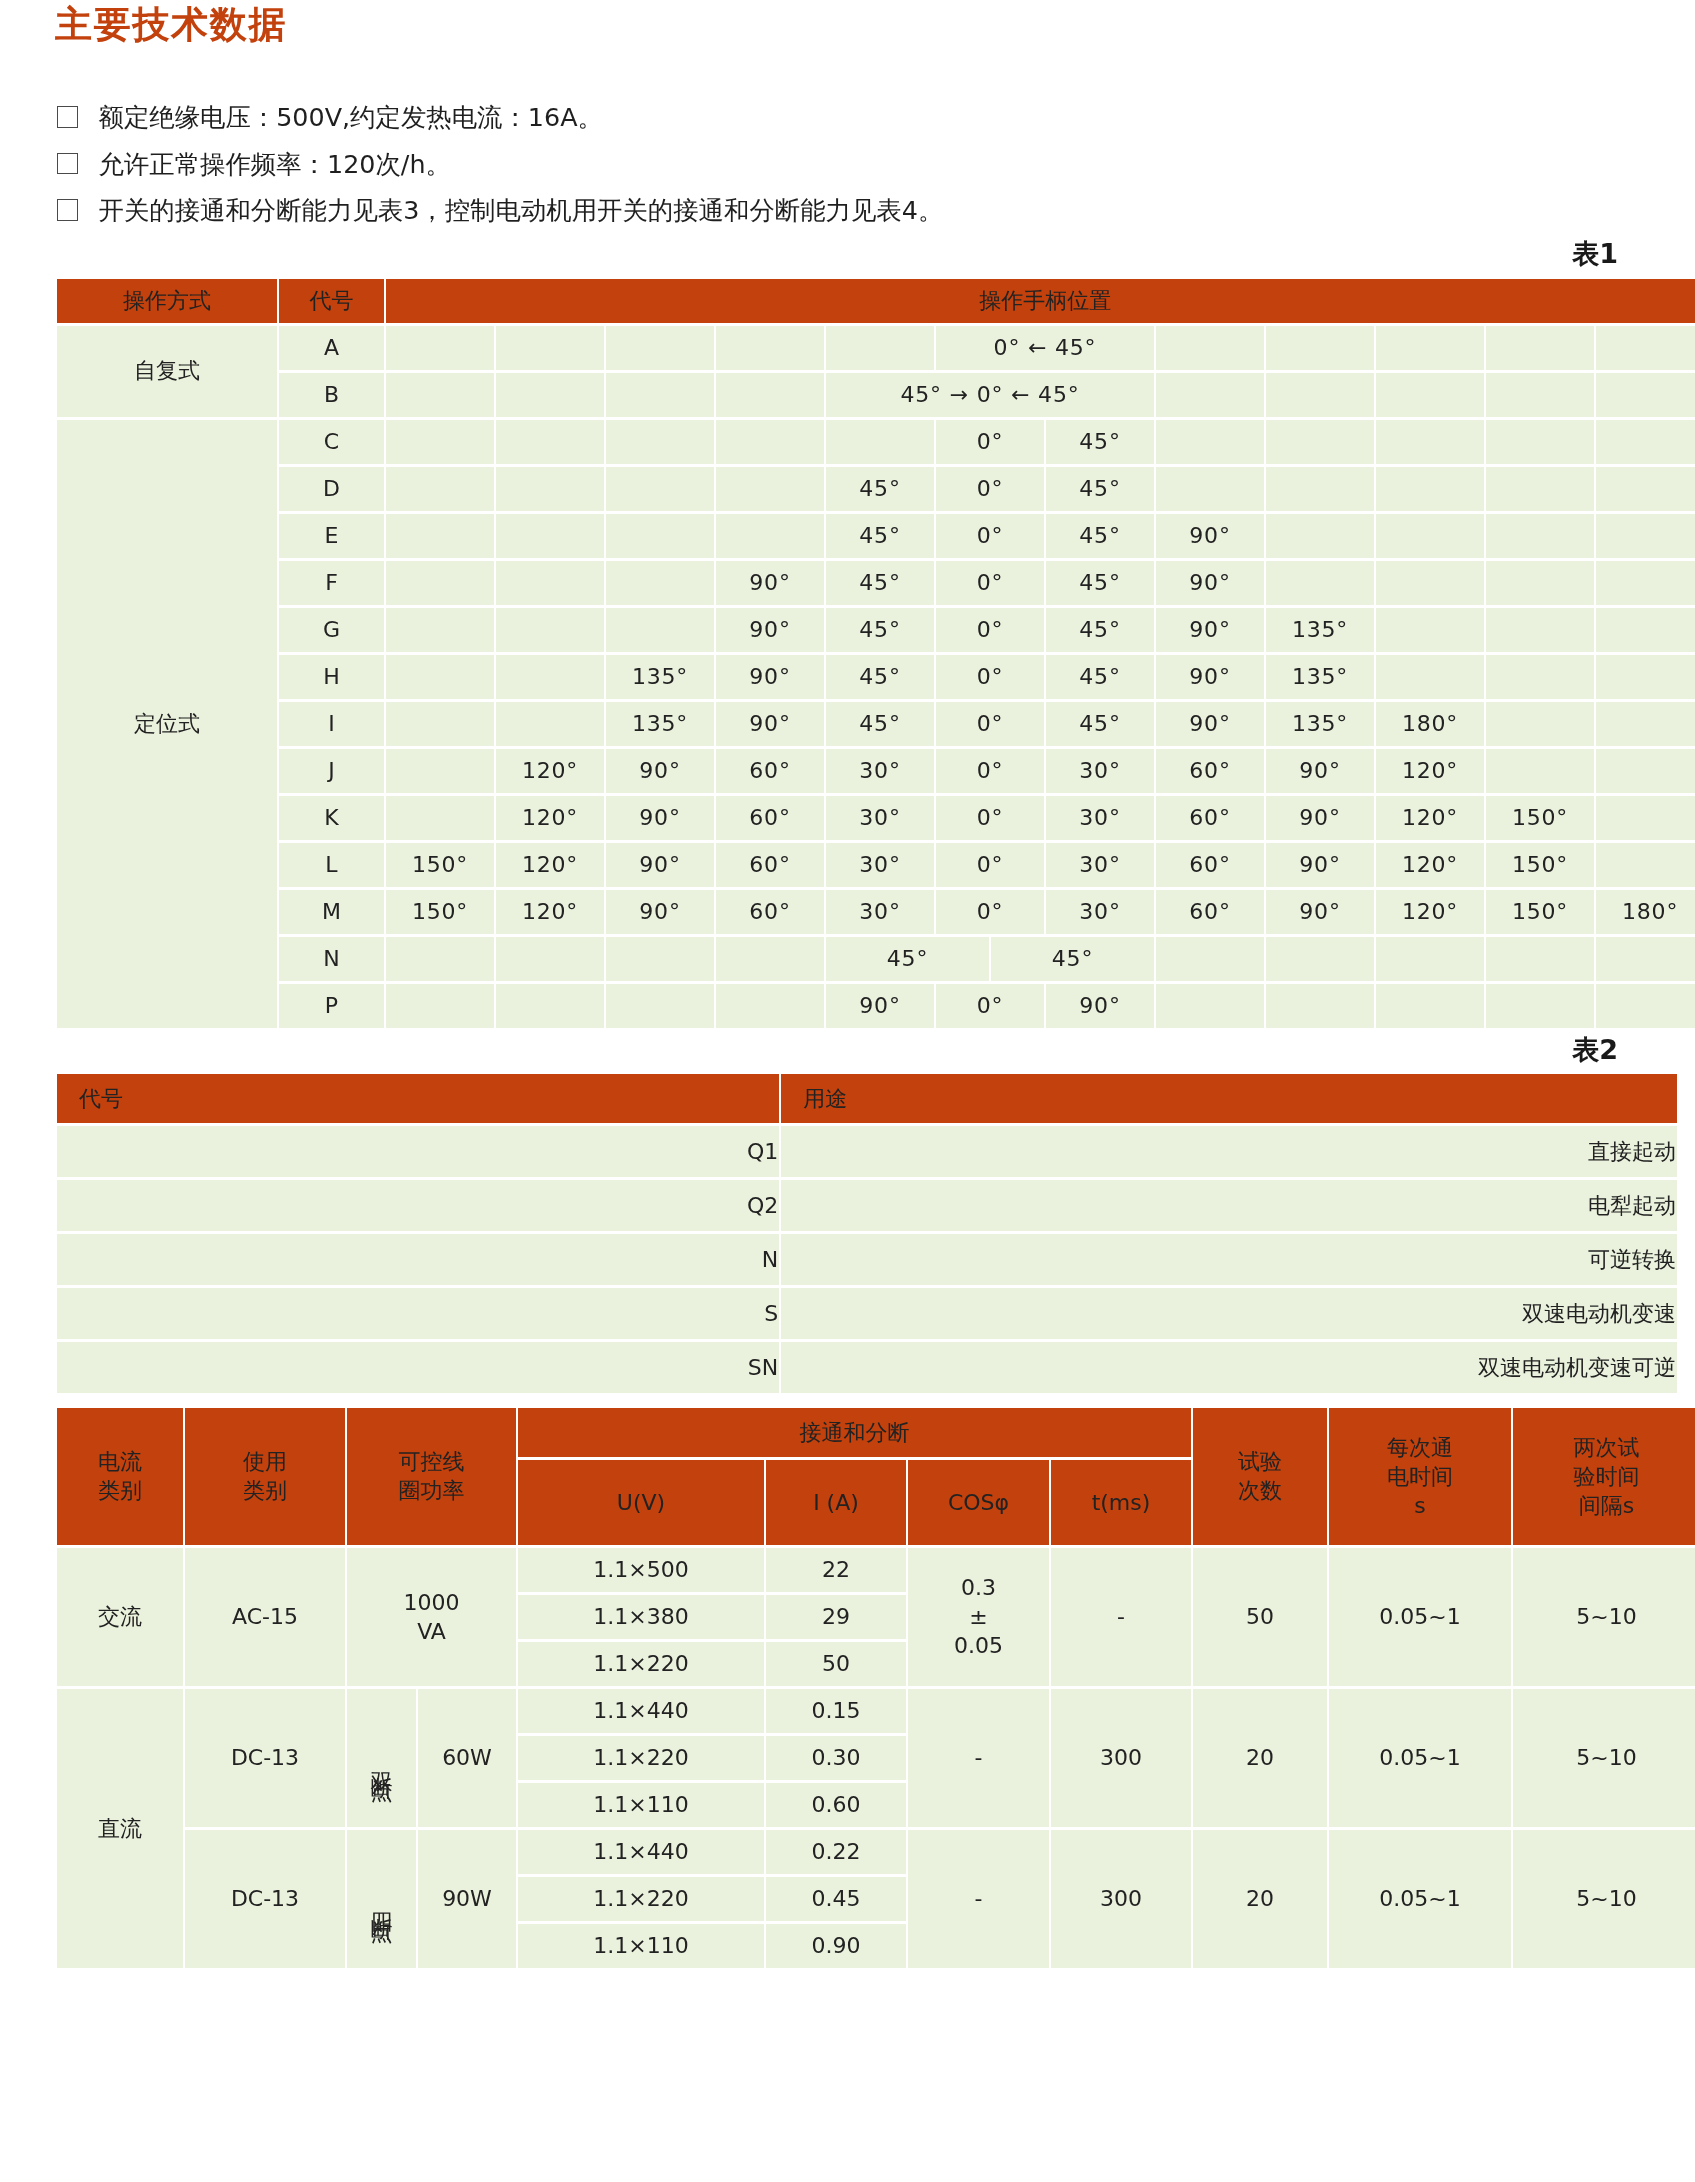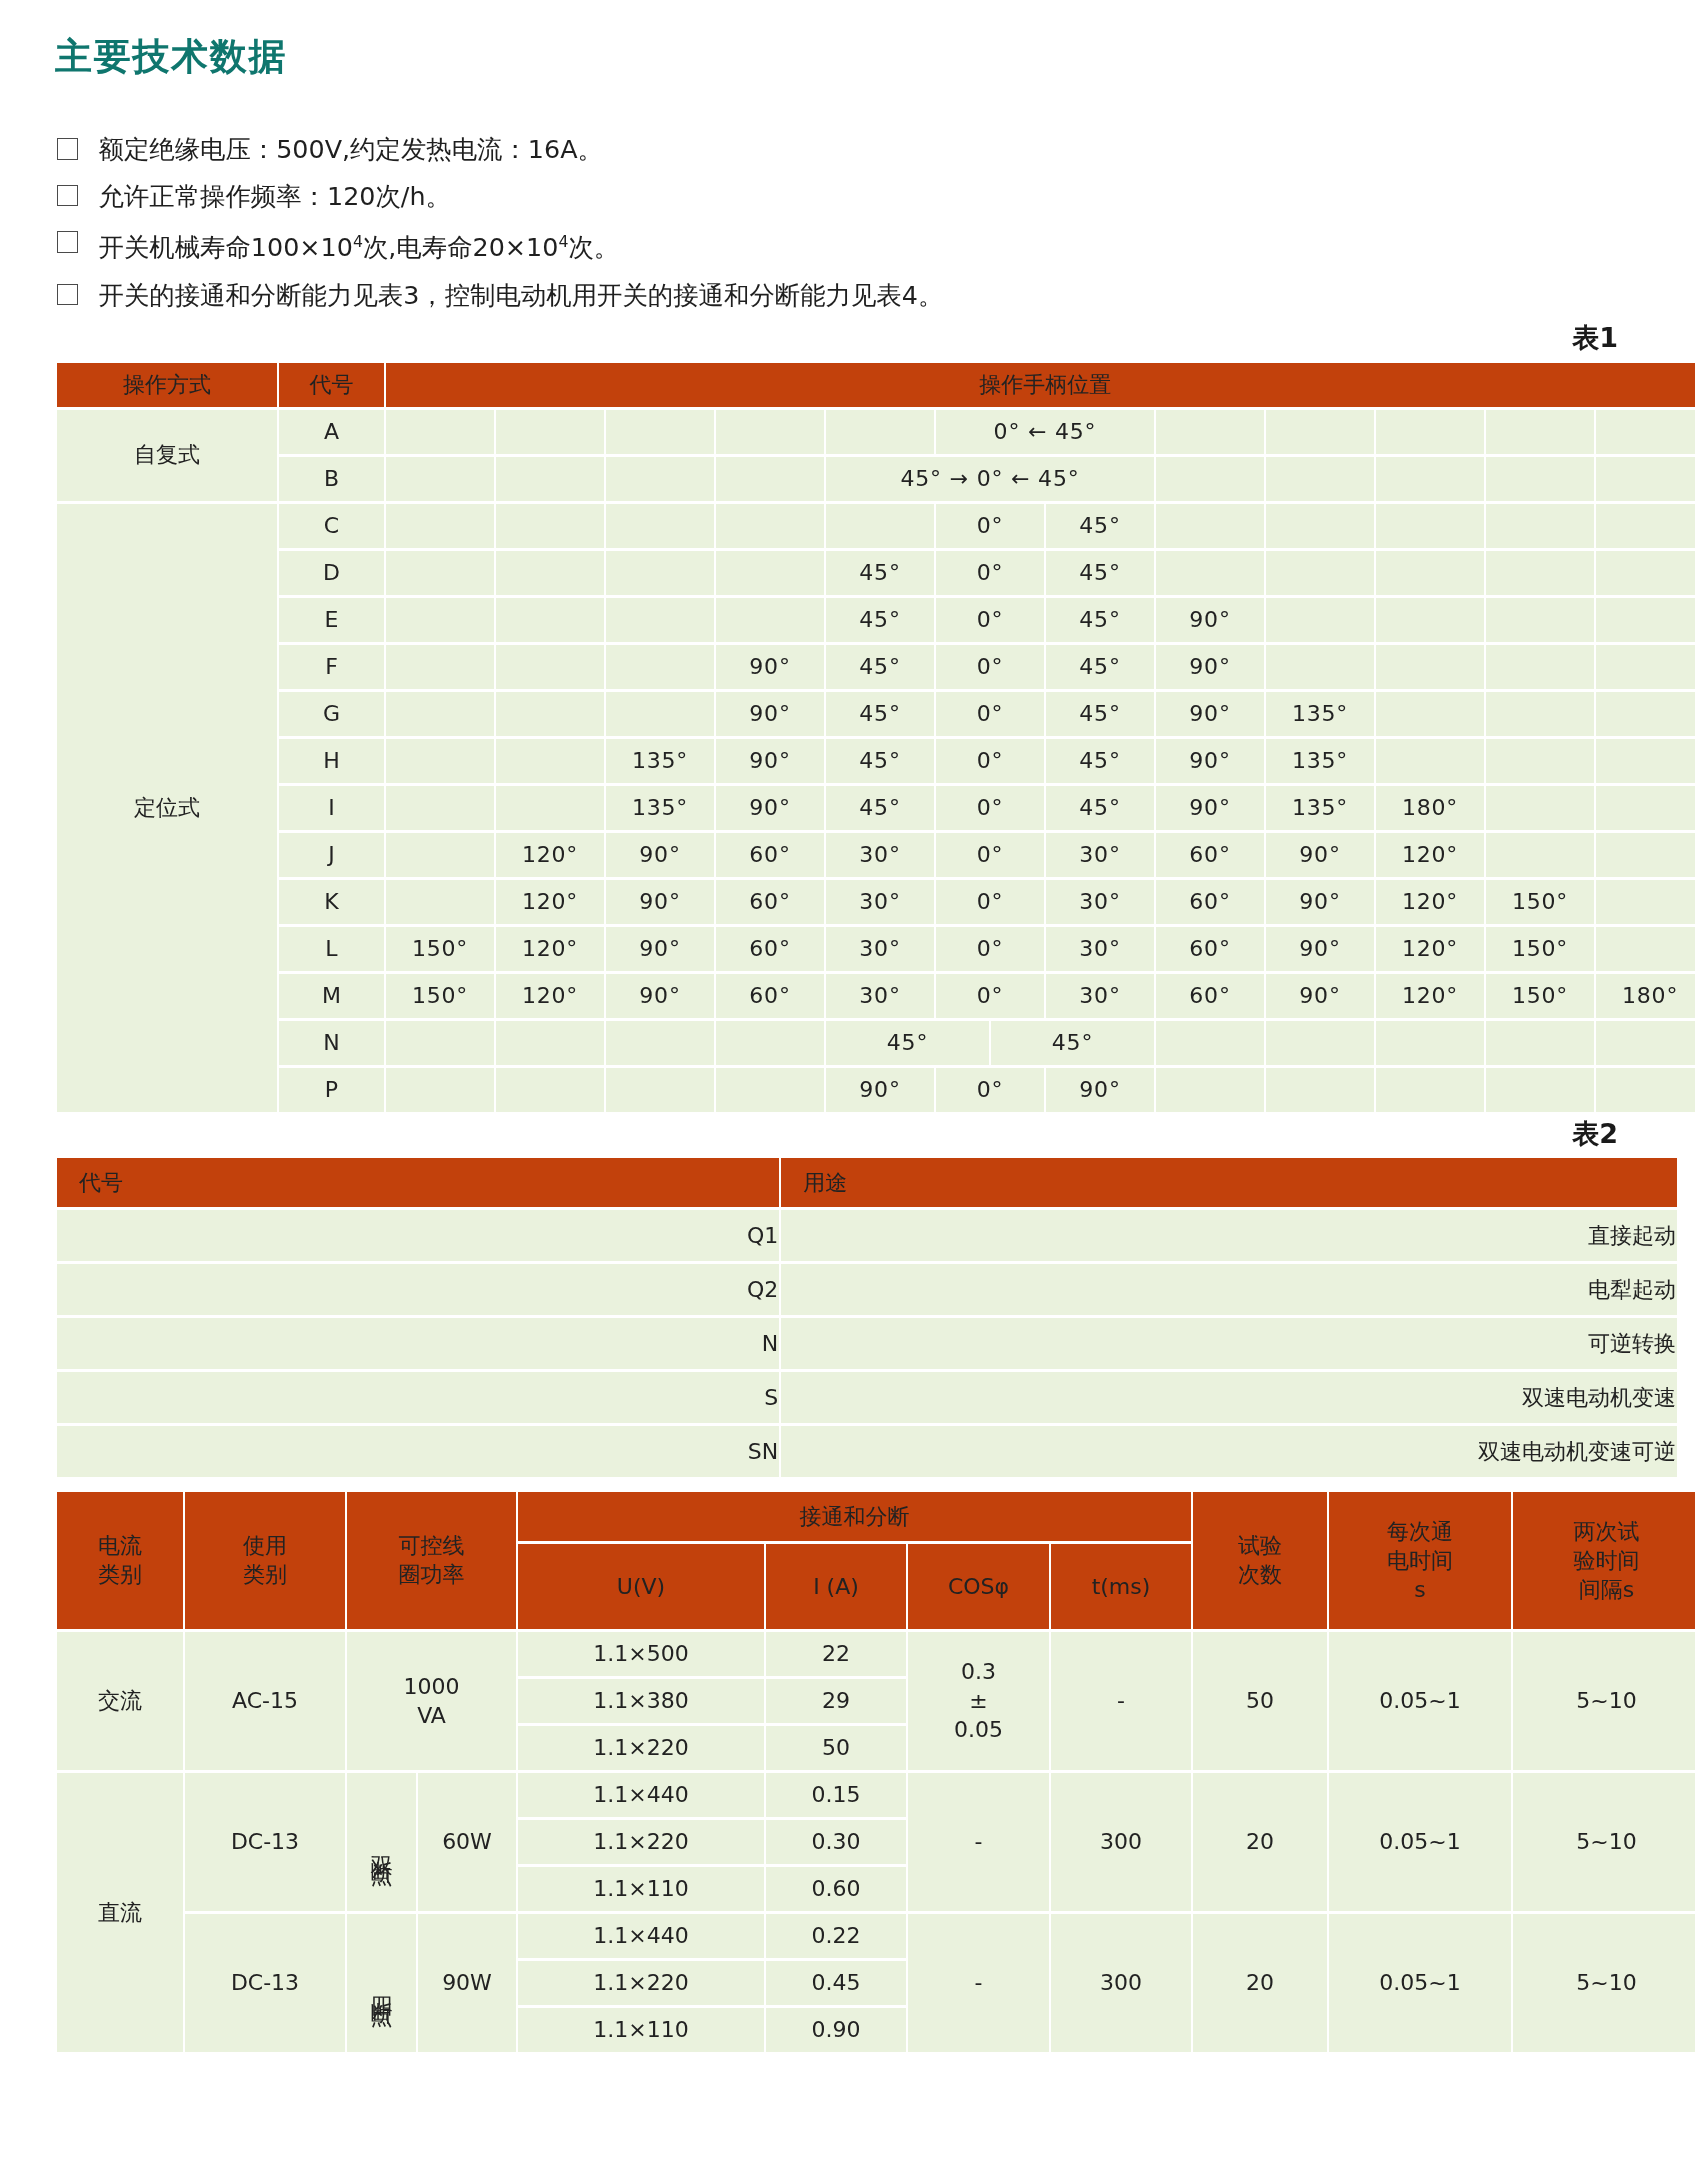--- a/index.html
+++ b/index.html
@@ -4,22 +4,22 @@
 <style>
   html,body{margin:0;padding:0;}
   body{
     width:1695px;height:2182px;background:#ffffff;position:relative;
     font-family:"DejaVu Sans","Liberation Sans",sans-serif;
     color:#1f1f1f;-webkit-font-smoothing:antialiased;
   }
   .content{margin-left:55px;width:1624px;}
   
   .page-title{
-    margin-top:32px;font-size:37px;line-height:49px;font-weight:600;
-    color:#0f766e;letter-spacing:1.7px;font-family:Liberation Serif, serif;
+    font-size:37px;line-height:49px;font-weight:600;
+    color:#c2410c;letter-spacing:1.7px;font-family:Liberation Serif, serif;
   }
   
   .bullets{list-style:none;margin:51px 0 0 0;padding:0;}
   .bullet{display:flex;align-items:flex-start;margin-bottom:12.7px;
     font-size:25.4px;line-height:34px;color:#1f1f1f;}
   .box{flex:0 0 auto;width:19.5px;height:19.5px;border:1.7px solid #4a4a4a;
     margin:6px 20.3px 0 1.7px;background:transparent;}
   .btext sup{font-size:0.62em;}
   
   .tbl-label{margin-top:5.1px;text-align:right;padding-right:61px;
@@ -57,24 +57,20 @@
   <div class="page-title">主要技术数据</div>
 
   <ul class="bullets">
       <li class="bullet">
         <span class="box"></span>
         <span class="btext">额定绝缘电压：500V,约定发热电流：16A。</span>
       </li>
       <li class="bullet">
         <span class="box"></span>
         <span class="btext">允许正常操作频率：120次/h。</span>
-      </li>
-      <li class="bullet">
-        <span class="box"></span>
-        <span class="btext">开关机械寿命100×10<sup>4</sup>次,电寿命20×10<sup>4</sup>次。</span>
       </li>
       <li class="bullet">
         <span class="box"></span>
         <span class="btext">开关的接通和分断能力见表3，控制电动机用开关的接通和分断能力见表4。</span>
       </li>
     </ul>
 
   <div class="tbl-label">表1</div>
   <div id="t1c">
       <table class="tbl t1">

